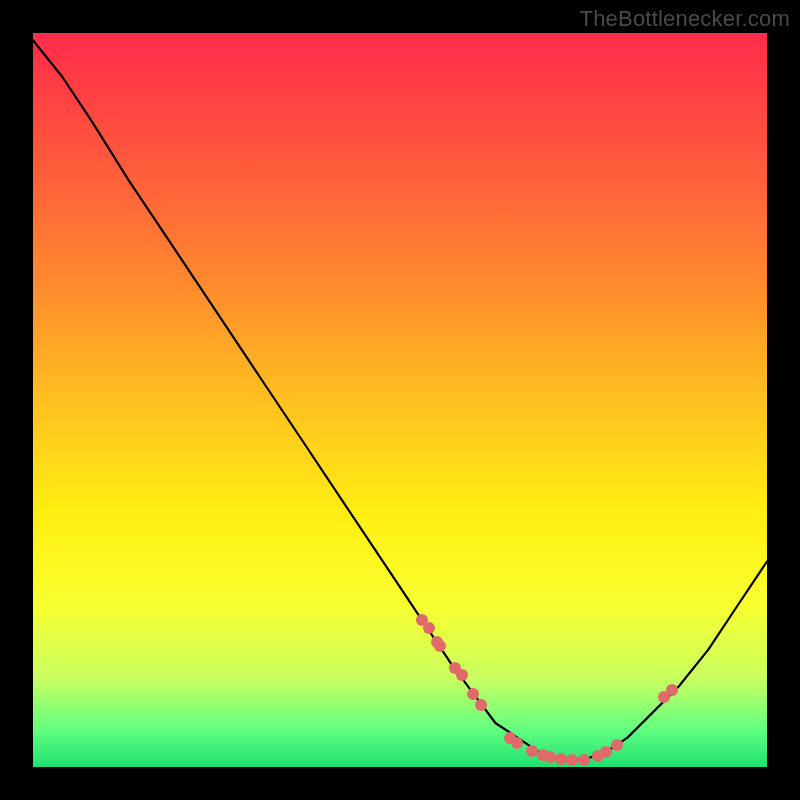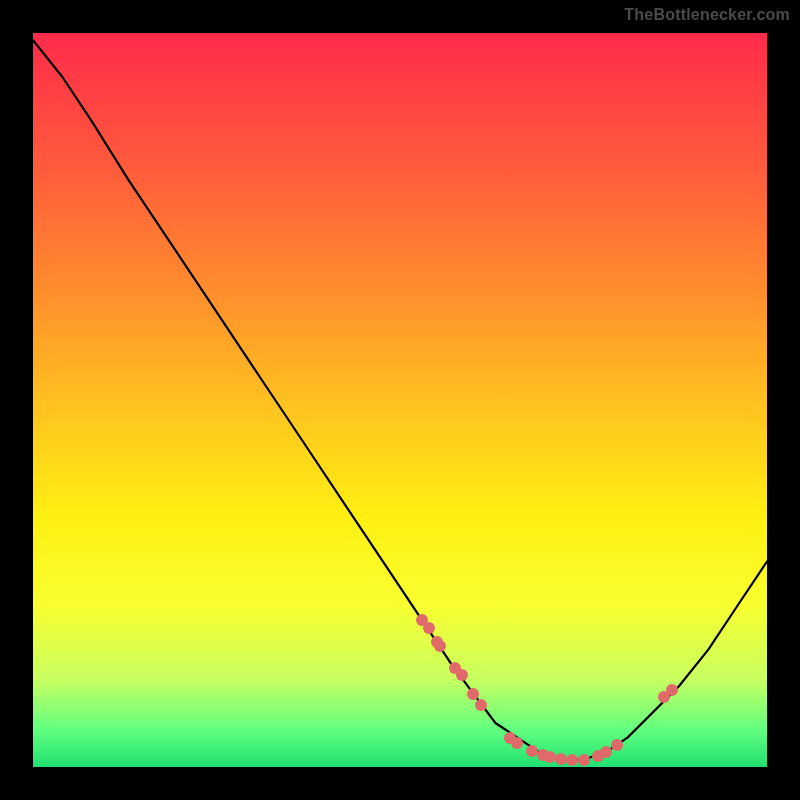--- a/index.html
+++ b/index.html
@@ -27,22 +27,22 @@
       #c8ff60 88%,
       #60ff80 95%,
       #20e070 100%
     );
   }
   .watermark {
     position: absolute;
     top: 6px;
     right: 10px;
     font-family: Arial, Helvetica, sans-serif;
-    font-size: 16px;
-    font-weight: 700;
+    font-size: 22px;
+    font-weight: 400;
     color: #4a4a4a;
     letter-spacing: 0.2px;
   }
   .curve {
     position: absolute;
     left: 0;
     top: 0;
     width: 800px;
     height: 800px;
     pointer-events: none;

